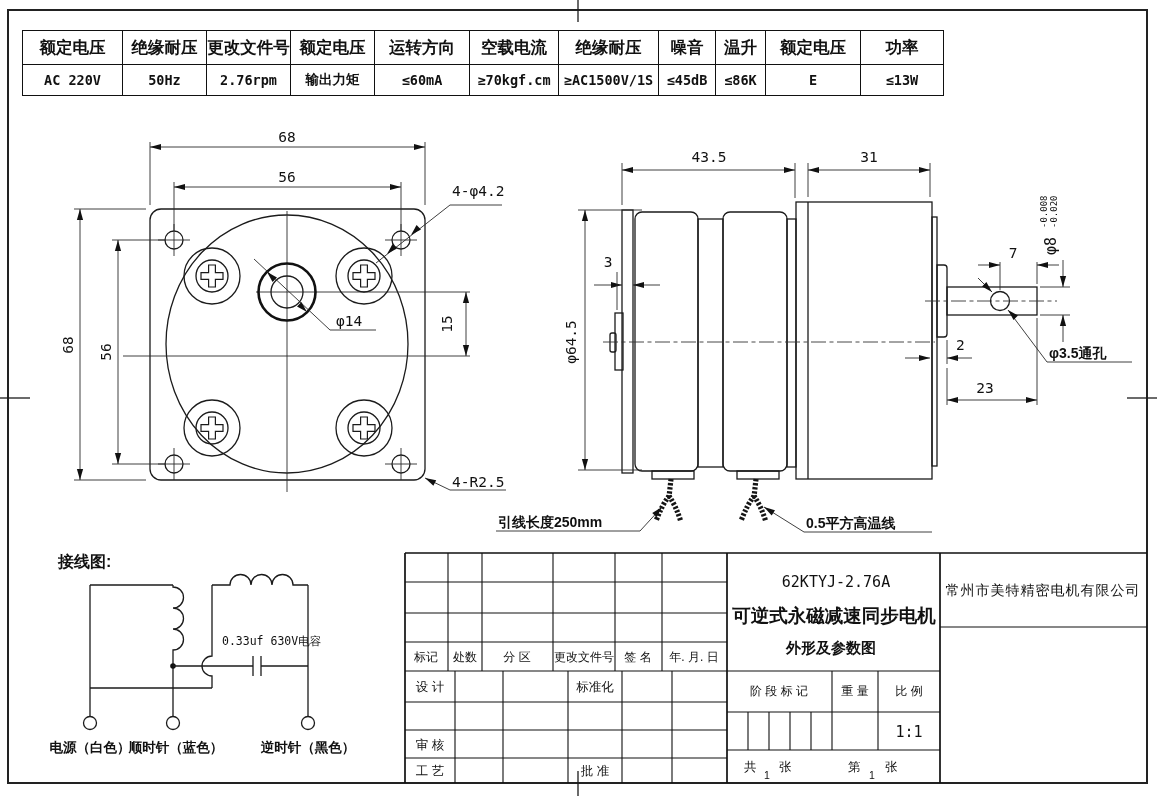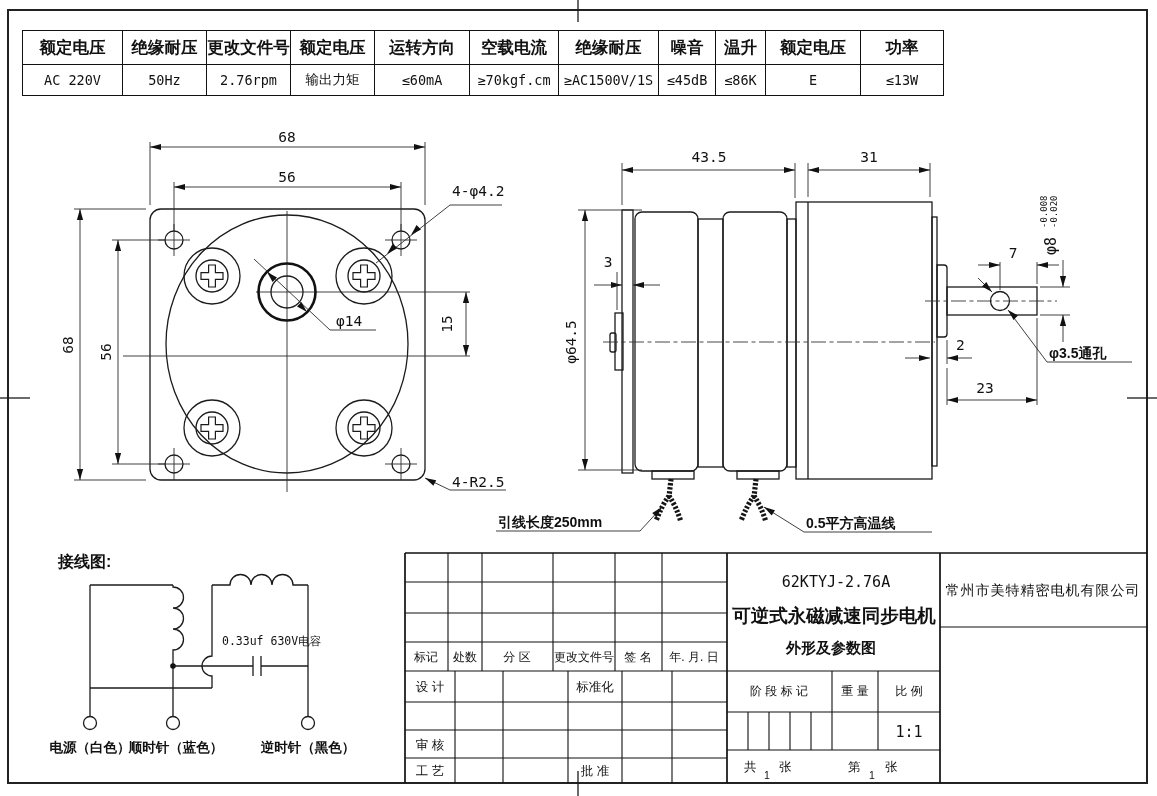--- a/index.html
+++ b/index.html
@@ -12,21 +12,21 @@
   .lnbold{stroke:#111;stroke-width:2.6;fill:none;}
   .cl{stroke:#333;stroke-width:0.9;fill:none;stroke-dasharray:15 3.5 4 3.5;}
   .dim{font-family:"DejaVu Sans Mono","Liberation Mono",monospace;font-size:14.5px;}
   .dimcjk{font-family:"Liberation Sans","DejaVu Sans",sans-serif;font-size:14px;font-weight:600;}
   .tbsmall{font-size:12px;}
   .tbrole{font-size:12.5px;}
   .arw{fill:#111;}
   .wire{stroke:#151515;stroke-width:5.2;fill:none;stroke-dasharray:2.4 1.7;}
   
   #spec{position:absolute;left:22px;top:30px;border-collapse:collapse;table-layout:fixed;}
-  #spec td{border:1.6px solid #111;text-align:center;vertical-align:middle;padding:0;overflow:hidden;white-space:nowrap;}
+  #spec td{border:1.6px solid #111;text-align:center;vertical-align:middle;padding:0;overflow:hidden;white-space:nowrap;font-weight:bold;}
   #spec tr.hd td{height:33px;font-size:16.5px;font-weight:700;font-family:Liberation Mono, monospace;}
   #spec tr.vl td{height:30px;font-size:13.5px;font-family:"DejaVu Sans Mono","Liberation Mono",monospace;}
 </style>
 </head>
 <body>
 
 <div id="page">
 
 <svg width="1157" height="796" viewBox="0 0 1157 796">
   <defs>

